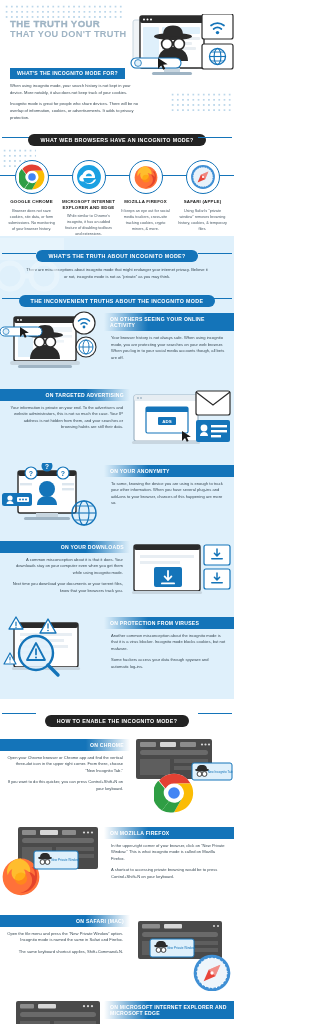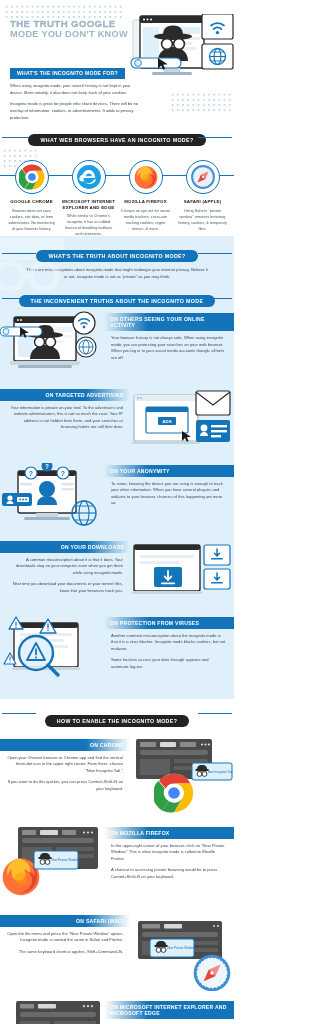--- a/index.html
+++ b/index.html
@@ -81,22 +81,22 @@
 </style>
 </head>
 <body>
 
 <div class="page">
 
   <div class="hero">
     <div class="dots" style="left:4px;top:4px;width:120px;height:14px;"></div>
 
     <div class="hero-title">
-      <div class="t1">THE TRUTH GOOGLE</div>
-      <div class="t3">MODE YOU DON'T KNOW</div>
+      <div class="t1">THE TRUTH YOUR</div>
+      <div class="t3">THAT YOU DON'T TRUTH</div>
     </div>
 
     <div class="hero-sub">
       <div class="band band-r" style="background:#1474b9;display:inline-block;padding:2.5px 7px;">WHAT'S THE INCOGNITO MODE FOR?</div>
       <p class="body-txt">When using incognito mode, your search history is not kept in your device. More notably, it also does not keep track of your cookies.</p>
       <p class="body-txt" style="margin-top:5px;">Incognito mode is great for people who share devices. There will be no overlap of information, cookies, or advertisements. It adds to privacy protection.</p>
     </div>
 
     <svg class="hero-art" viewBox="0 0 104 104">
       <rect x="3" y="6" width="66" height="48" rx="2" fill="#f0f4f7" stroke="#c8d6e0" stroke-width="1"></rect>

